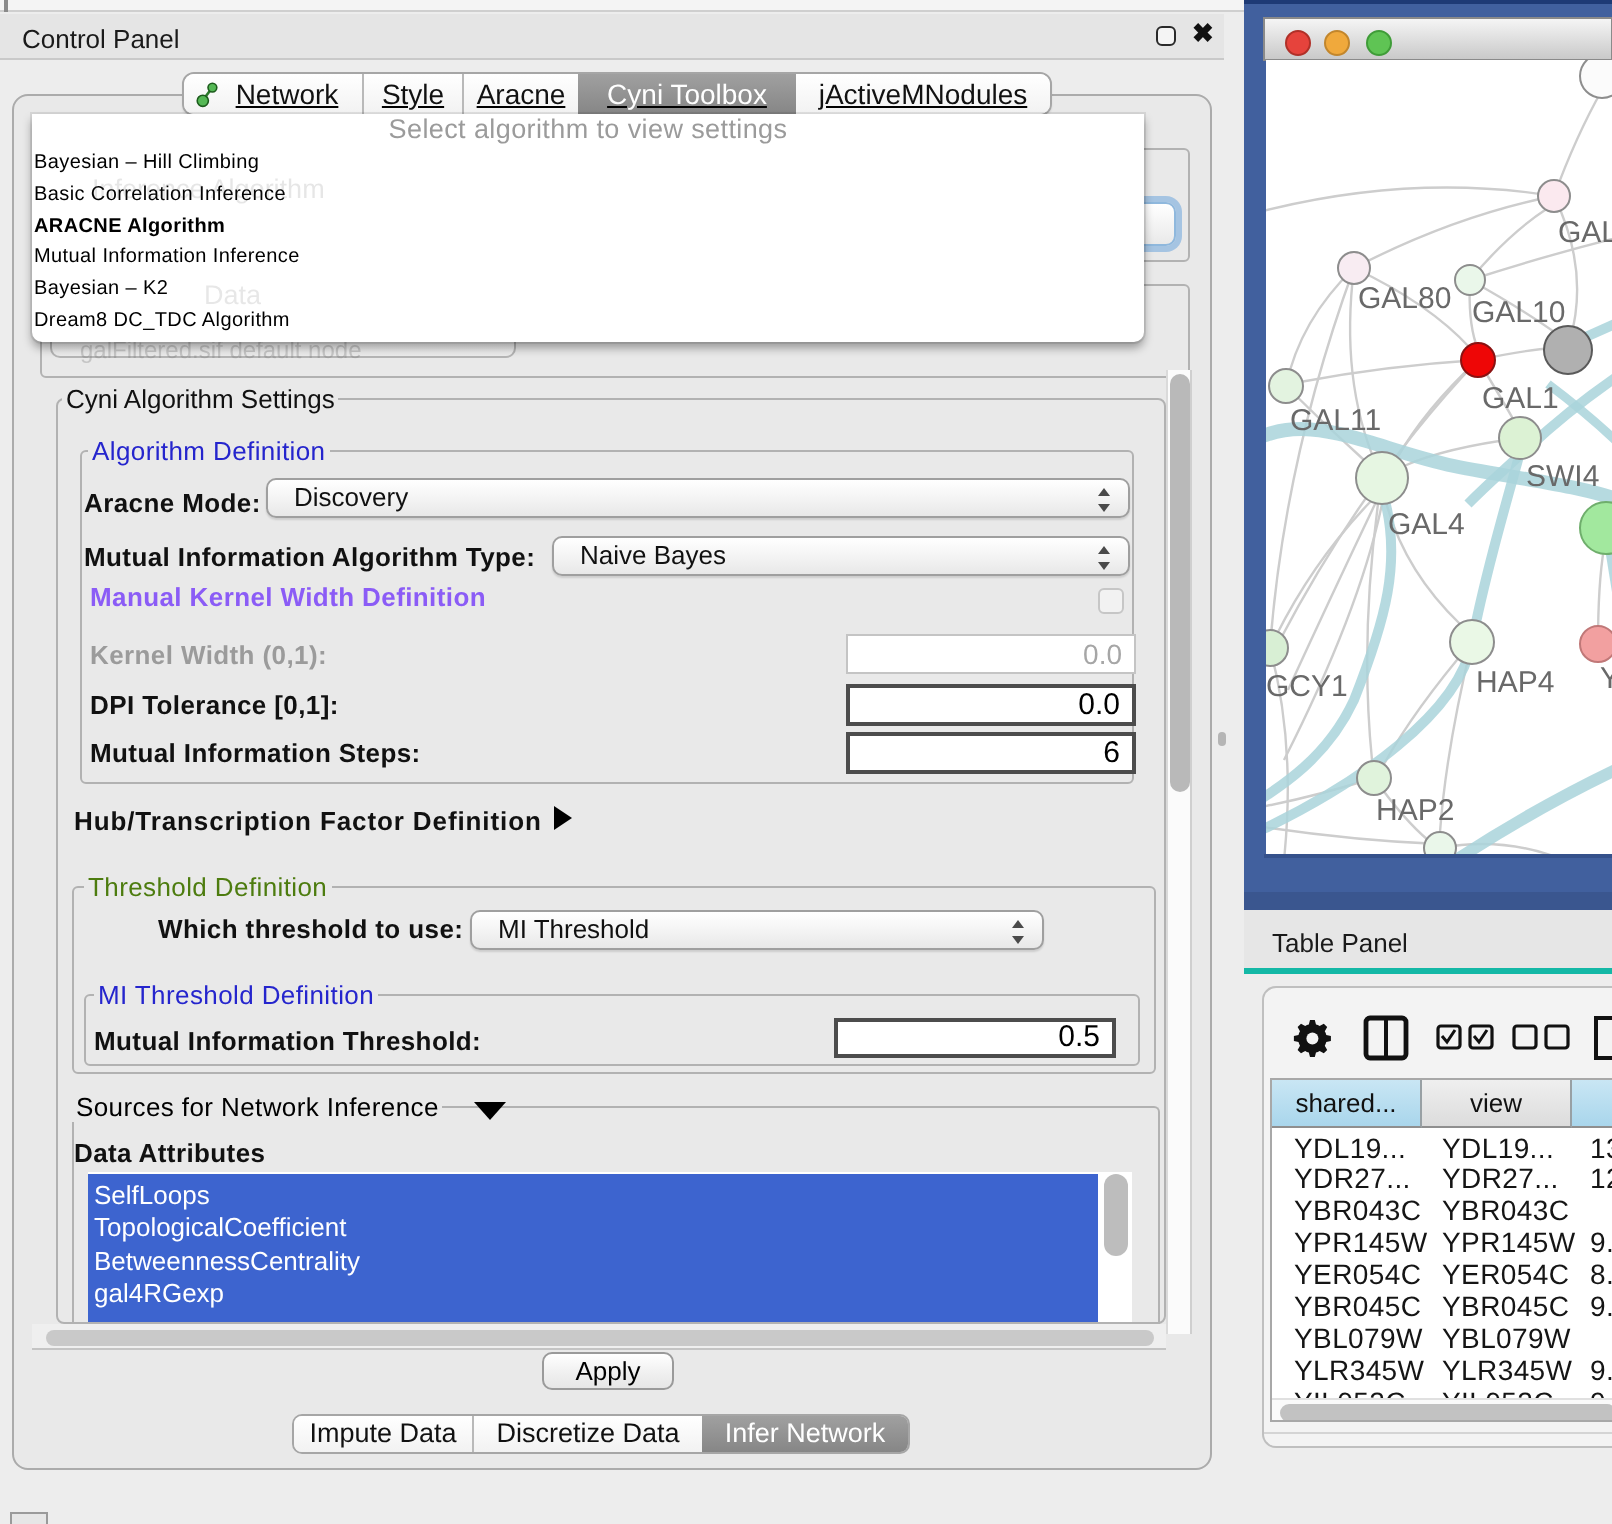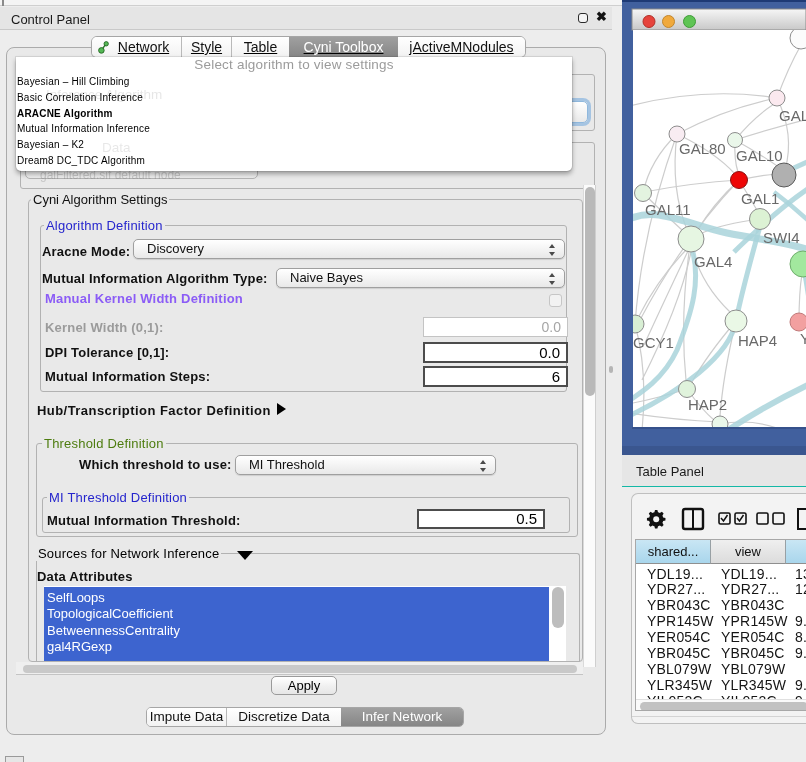--- a/index.html
+++ b/index.html
@@ -41,21 +41,21 @@
 <div class="abs" style="left:6px;top:47px;width:600px;height:688px;background:#e9e9e9;border:1px solid #ababab;border-radius:8px;"></div>
 
 <div class="abs" style="left:91px;top:36px;height:22px;display:flex;border:1px solid #a6a6a6;border-radius:6px;overflow:hidden;background:#fff;box-shadow:0 1px 1px rgba(0,0,0,0.08);text-decoration:underline;">
   <div class="seg" style="width:90px;border-right:1px solid #b9b9b9;padding-left:14px;position:relative;">
     <svg width="12" height="13" style="position:absolute;left:6px;top:4px;" viewBox="0 0 12 13">
       <line x1="3.5" y1="9" x2="8" y2="3" stroke="#2c7a2c" stroke-width="1.3"></line>
       <circle cx="8.2" cy="2.8" r="2.2" fill="#55b855" stroke="#1d5c1d" stroke-width="0.8"></circle>
       <circle cx="3.4" cy="9.4" r="2.8" fill="#55b855" stroke="#1d5c1d" stroke-width="0.8"></circle>
     </svg>Network</div>
   <div class="seg" style="width:50px;border-right:1px solid #b9b9b9;">Style</div>
-  <div class="seg" style="width:57px;">Table</div>
+  <div class="seg" style="width:57px;">Aracne</div>
   <div class="seg on" style="width:109px;">Cyni Toolbox</div>
   <div class="seg" style="width:127px;">jActiveMNodules</div>
 </div>
 
 <div class="groupbox" style="left:22px;top:74px;width:573px;height:57px;"></div>
 <div class="abs" style="left:285px;top:101px;width:303px;height:22px;border:1px solid #8fb8dd;border-radius:5px;background:linear-gradient(#fff,#e9e9e9);box-shadow:0 0 0 3px rgba(110,165,220,0.55);"></div>
 <div class="groupbox" style="left:20px;top:142px;width:575px;height:47px;"></div>
 <div class="abs" style="left:25px;top:157px;width:233px;height:22px;border:1px solid #b5b5b5;border-radius:5px;background:linear-gradient(#fff,#ececec);"></div>
 <div class="abs" style="left:40px;top:168px;font-size:12px;color:rgba(120,120,120,0.32);">galFiltered.sif default node</div>
 
@@ -96,27 +96,27 @@
 <div class="lbl" style="left:45px;top:369px;">Mutual Information Steps:</div>
 <div class="field" style="left:423px;top:366px;width:145px;height:21px;border:2px solid #4c4c4c;color:#000;line-height:17px;">6</div>
 
 <div class="lbl" style="left:37px;top:403px;letter-spacing:0.45px;">Hub/Transcription Factor Definition</div>
 <div class="abs" style="left:277px;top:403px;width:0;height:0;border-top:6px solid transparent;border-bottom:6px solid transparent;border-left:9px solid #000;"></div>
 
 <div class="groupbox" style="left:36px;top:443px;width:542px;height:94px;"></div>
 <div class="gtitle" style="left:42px;top:436px;color:#4d7c0f;">Threshold Definition</div>
 
 <div class="lbl" style="left:79px;top:457px;">Which threshold to use:</div>
-<div class="combo" style="left:235px;top:455px;width:261px;">MI Threshold<span class="updown"></span></div>
+<div class="combo" style="left:235px;top:455px;width:287px;">MI Threshold<span class="updown"></span></div>
 
 <div class="groupbox" style="left:42px;top:497px;width:528px;height:36px;"></div>
 <div class="gtitle" style="left:47px;top:490px;color:#2525cd;">MI Threshold Definition</div>
 
 <div class="lbl" style="left:47px;top:513px;">Mutual Information Threshold:</div>
-<div class="field" style="left:417px;top:509px;width:128px;height:20px;border:2px solid #4c4c4c;color:#000;line-height:16px;">0.5</div>
+<div class="field" style="left:417px;top:509px;width:141px;height:20px;border:2px solid #4c4c4c;color:#000;line-height:16px;">0.5</div>
 
 <div class="groupbox" style="left:36px;top:553px;width:544px;height:109px;border-bottom:none;border-radius:3px 3px 0 0;"></div>
 <div class="gtitle" style="left:36px;top:546px;">Sources for Network Inference</div>
 <div class="abs" style="left:237px;top:551px;width:0;height:0;border-left:8px solid transparent;border-right:8px solid transparent;border-top:9px solid #000;"></div>
 
 <div class="lbl" style="left:37px;top:569px;">Data Attributes</div>
 
 <div class="abs" style="left:44px;top:586px;width:522px;height:75px;background:#fff;overflow:hidden;">
   <div style="position:absolute;left:0;top:1px;width:505px;height:75px;background:#3d64cf;"></div>
   <div style="position:absolute;left:3px;top:4px;font-size:13px;color:#fff;line-height:16.4px;">SelfLoops<br>TopologicalCoefficient<br>BetweennessCentrality<br>gal4RGexp</div>
@@ -124,23 +124,23 @@
 </div>
 
 <div class="abs" style="left:583px;top:185px;width:13px;height:482px;background:#fbfbfb;border-left:1px solid #dadada;border-right:1px solid #cfcfcf;"></div>
 <div class="abs" style="left:585px;top:187px;width:10px;height:209px;background:#b9b9b9;border-radius:5px;"></div>
 <div class="abs" style="left:16px;top:662px;width:567px;height:13px;background:#efefef;border-bottom:1px solid #c4c4c4;"></div>
 <div class="abs" style="left:23px;top:664.5px;width:554px;height:8.5px;background:#c9c9c9;border-radius:5px;"></div>
 
 <div class="abs" style="left:271px;top:676px;width:66px;height:19px;border:1px solid #9a9a9a;border-radius:5px;background:linear-gradient(#ffffff,#f0f0f0 55%,#e6e6e6);font-size:13px;text-align:center;line-height:17px;color:#000;">Apply</div>
 
 <div class="abs" style="left:146px;top:707px;height:20px;display:flex;border:1px solid #a6a6a6;border-radius:5px;overflow:hidden;">
-  <div class="seg" style="width:80px;font-size:13.5px;line-height:18px;border-right:1px solid #b9b9b9;letter-spacing:0;">Impute Data</div>
+  <div class="seg" style="width:90px;font-size:13.5px;line-height:18px;border-right:1px solid #b9b9b9;letter-spacing:0;">Impute Data</div>
   <div class="seg" style="width:114px;font-size:13.5px;line-height:18px;letter-spacing:0;">Discretize Data</div>
-  <div class="seg on" style="width:122px;font-size:13.5px;line-height:18px;letter-spacing:0;">Infer Network</div>
+  <div class="seg on" style="width:103px;font-size:13.5px;line-height:18px;letter-spacing:0;">Infer Network</div>
 </div>
 
 <div class="abs" style="left:5px;top:756px;width:19px;height:19px;border:1px solid #9a9a9a;background:#e6e6e6;"></div>
 
 <svg class="abs" style="left:622px;top:0;" width="184" height="455" viewBox="0 0 184 455">
   <defs>
     <linearGradient id="tb" x1="0" y1="0" x2="0" y2="1">
       <stop offset="0" stop-color="#f6f6f6"></stop>
         <stop offset="1" stop-color="#c8c8c8"></stop>
     </linearGradient>
@@ -233,21 +233,21 @@
       <text x="141" y="243">SWI4</text>
       <text x="72" y="267">GAL4</text>
       <text x="11" y="348">GCY1</text>
       <text x="116" y="346">HAP4</text>
       <text x="178" y="344">Y</text>
       <text x="66" y="410">HAP2</text>
     </g>
   </g>
 </svg>
 
-<div class="abs" style="left:622px;top:455px;width:184px;height:32px;background:#e6e6e6;border-bottom:1px solid #14b8a6;">
+<div class="abs" style="left:622px;top:455px;width:184px;height:32px;background:#e6e6e6;border-bottom:3px solid #14b8a6;">
   <div style="position:absolute;left:14px;top:9px;font-size:13px;color:#1a1a1a;">Table Panel</div>
 </div>
 <div class="abs" style="left:622px;top:487px;width:184px;height:275px;background:#ededed;"></div>
 
 <div class="abs" style="left:631px;top:493px;width:175px;height:231px;background:#f3f3f3;border:1px solid #bfbfbf;border-radius:7px 0 0 7px;border-right:none;">
 
   <svg width="175" height="50" style="position:absolute;left:0;top:6px;">
     <g fill="#111">
       <path d="M 23,10 l 2.4,0 l 0.6,2.3 a 6,6 0 0 1 1.8,0.75 l 2.1,-1.2 l 1.7,1.7 l -1.2,2.1 a 6,6 0 0 1 0.75,1.8 l 2.3,0.6 l 0,2.4 l -2.3,0.6 a 6,6 0 0 1 -0.75,1.8 l 1.2,2.1 l -1.7,1.7 l -2.1,-1.2 a 6,6 0 0 1 -1.8,0.75 l -0.6,2.3 l -2.4,0 l -0.6,-2.3 a 6,6 0 0 1 -1.8,-0.75 l -2.1,1.2 l -1.7,-1.7 l 1.2,-2.1 a 6,6 0 0 1 -0.75,-1.8 l -2.3,-0.6 l 0,-2.4 l 2.3,-0.6 a 6,6 0 0 1 0.75,-1.8 l -1.2,-2.1 l 1.7,-1.7 l 2.1,1.2 a 6,6 0 0 1 1.8,-0.75 z"></path>
       <circle cx="24.2" cy="19.3" r="3" fill="#f3f3f3"></circle>

